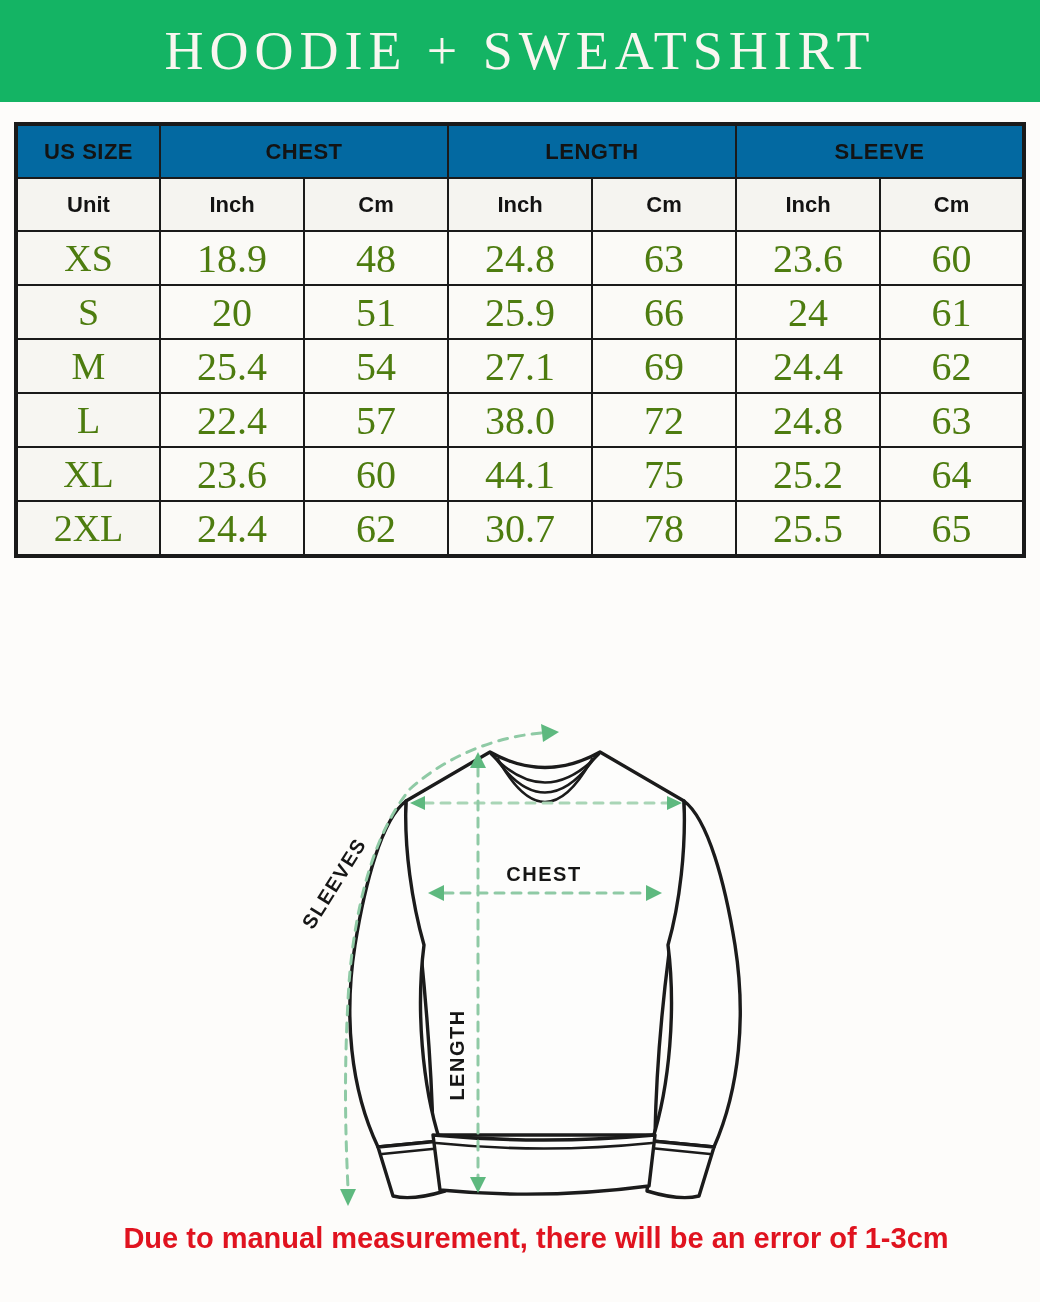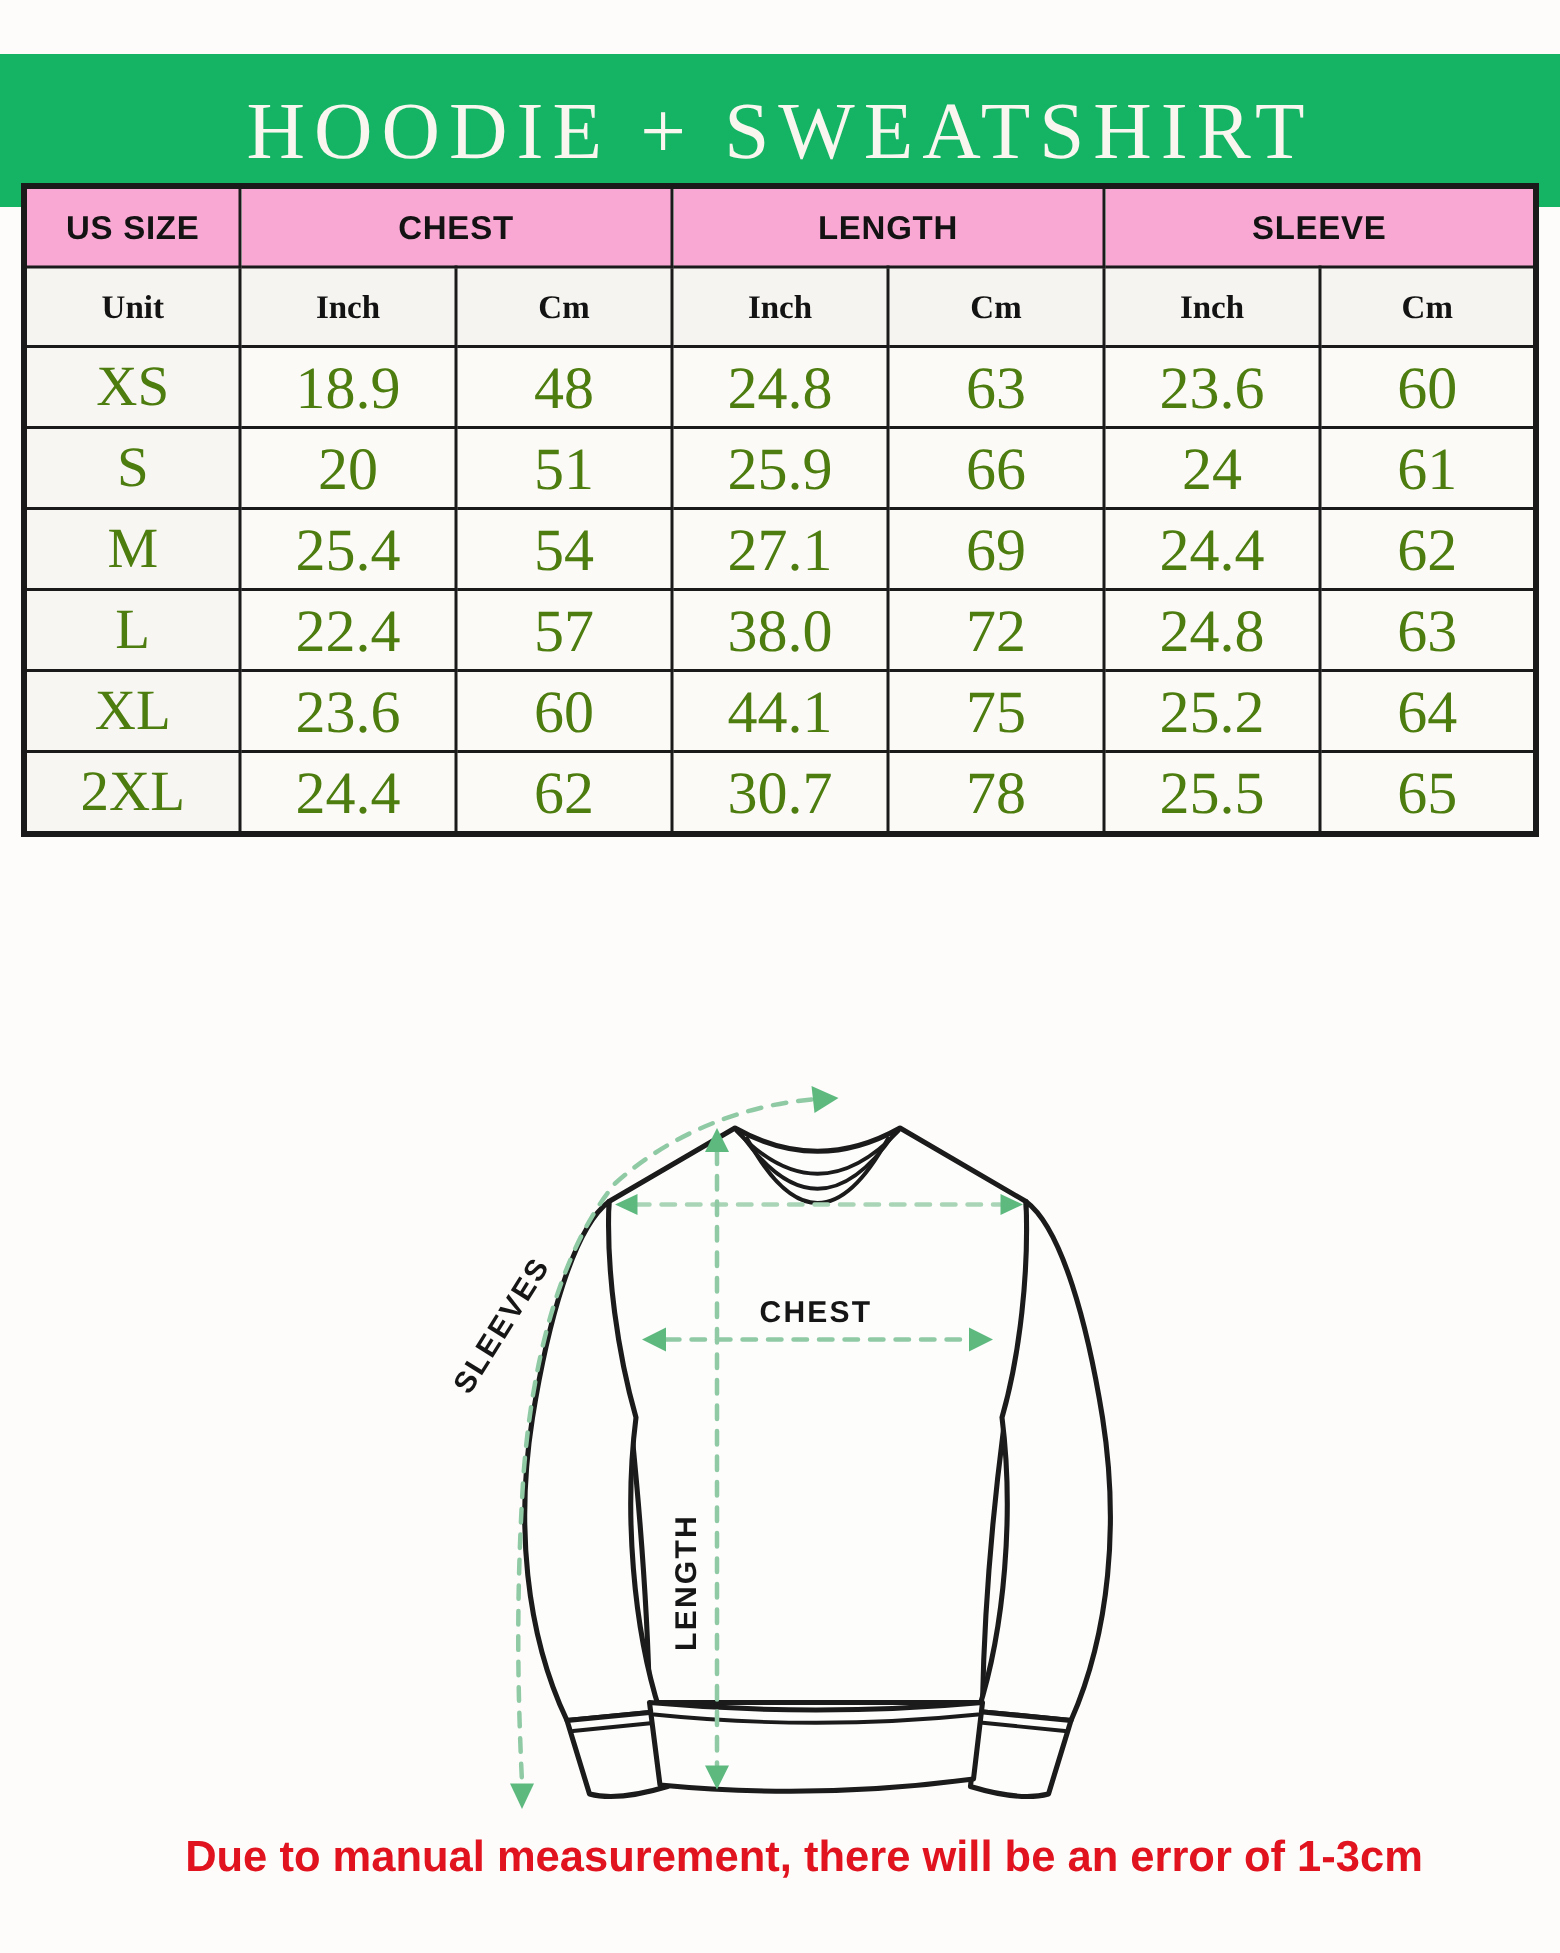--- a/index.html
+++ b/index.html
@@ -4,45 +4,45 @@
 <style>
   html,body{margin:0;padding:0;background:#ffffff;}
   .page{
     position:relative;width:1040px;height:1302px;overflow:hidden;
     background:#fdfcfa;font-family:"Liberation Sans",sans-serif;
   }
 
   
   .banner{
     position:absolute;left:0;top:0;width:1040px;height:102px;
-    background:#14b464;display:flex;align-items:center;justify-content:center;margin-top:36px;
+    background:#14b464;display:flex;align-items:center;justify-content:center;
   }
   .banner h1{
     margin:0;font-family:"Liberation Serif",serif;font-weight:400;
     font-size:54px;letter-spacing:6px;color:#f9f6f0;white-space:nowrap;
   }
 
   
   table.size-table{
     position:absolute;left:14px;top:122px;width:1012px;
     border-collapse:collapse;table-layout:fixed;
     border:4px solid #1a1a1a;background:#f8f7f4;
   }
   table.size-table th,table.size-table td{
     border:2.5px solid #1a1a1a;text-align:center;vertical-align:middle;
     padding:0;overflow:hidden;
   }
   tr.group-row th{
-    height:51px;background:#f9a8d4;
+    height:51px;background:#0369a1;
     font-family:"Liberation Sans",sans-serif;font-weight:bold;
     font-size:22px;letter-spacing:.5px;color:#131313;
   }
   tr.unit-row th{
     height:51px;background:#f5f4f0;
-    font-family:Liberation Serif, serif;font-weight:bold;
+    font-family:Liberation Sans, sans-serif;font-weight:bold;
     font-size:22px;color:#131313;
   }
   tbody td{
     height:52px;background:#fbfaf7;
     font-family:"Liberation Serif",serif;font-size:40px;color:#4d7c0f;
   }
   tbody td.size{font-size:38px;background:#f7f6f2;}
 
   
   svg.diagram{position:absolute;left:298px;top:693px;}

